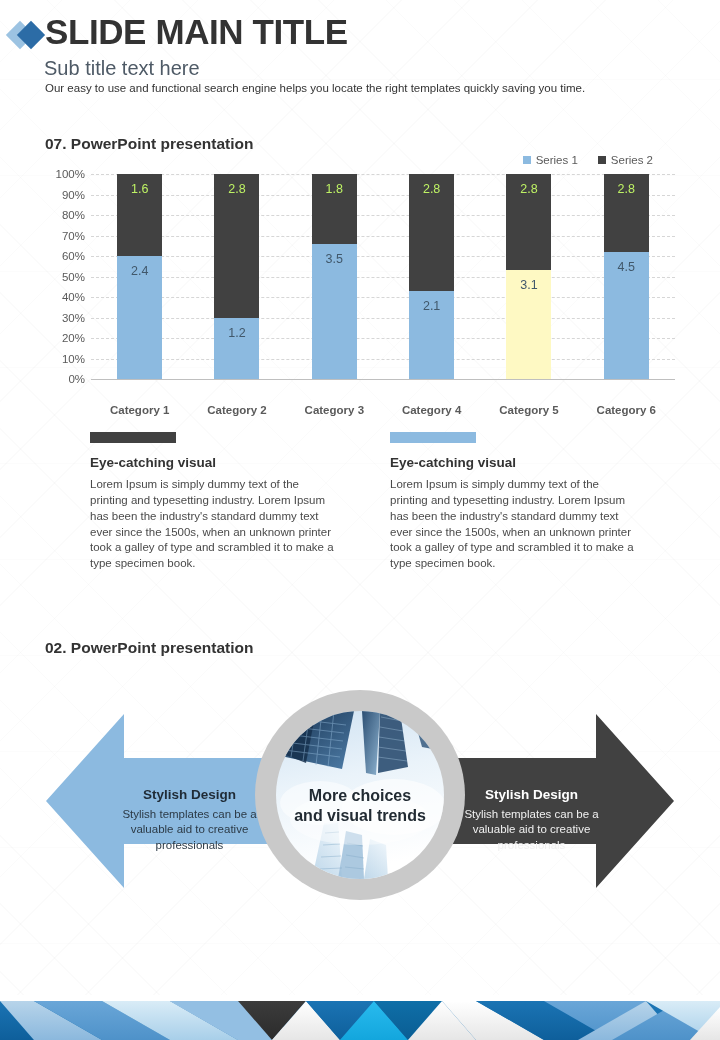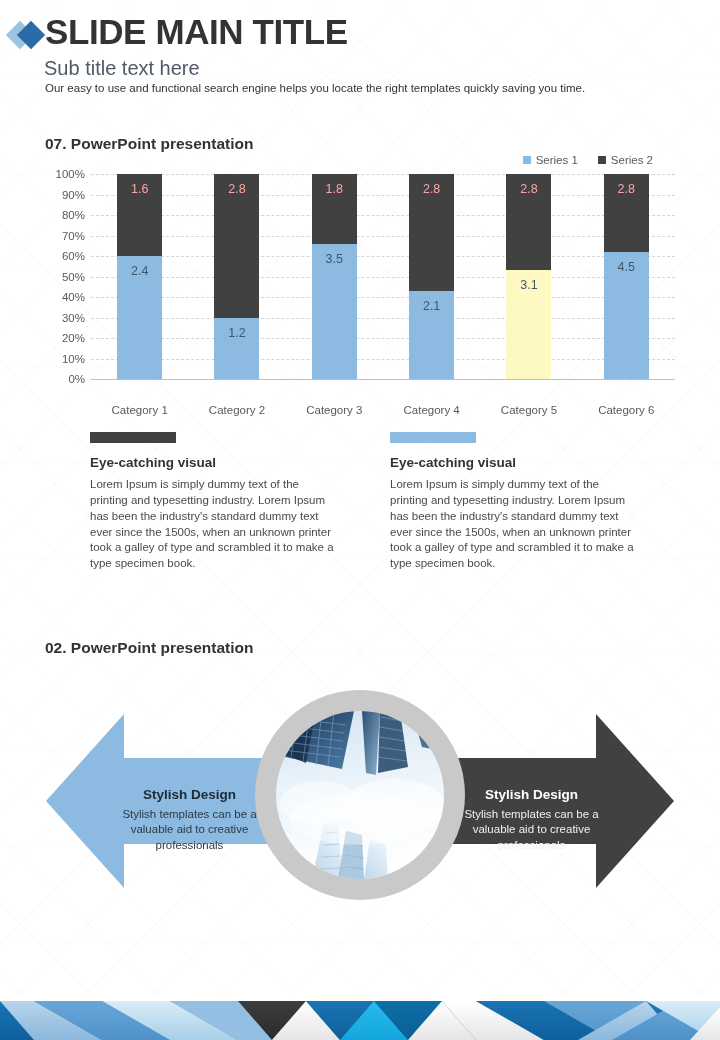--- a/index.html
+++ b/index.html
@@ -63,24 +63,24 @@
   .plotarea{position:absolute;left:46px;top:0;right:0;height:205px;}
   .gridline{position:absolute;left:0;right:0;height:0;border-top:1px dashed #d6d6d6;}
   .gridline.zero{border-top:1px solid #bfbfbf;}
   .bars{position:absolute;left:0;right:0;bottom:0;top:0;display:flex;}
   .barcol{flex:1;position:relative;display:flex;justify-content:center;align-items:flex-end;height:100%;}
   .bar{position:relative;width:45px;height:100%;display:flex;flex-direction:column;justify-content:flex-start;}
   .seg{position:relative;display:flex;justify-content:center;}
   .seg-dark{background:#414141;}
   .seg-blue{background:#8CBAE0;}
   .seg-val{font-size:12.5px;line-height:1;margin-top:9px;}
-  .seg-dark .seg-val{color:#fca5a5;}
+  .seg-dark .seg-val{color:#bef264;}
   .seg-blue .seg-val{color:#41586b;}
   .xlabels{position:absolute;left:46px;right:0;top:230px;display:flex;}
-  .xlab{flex:1;text-align:center;font-size:11.5px;color:#5a5a5a;}
+  .xlab{flex:1;text-align:center;font-size:11.5px;color:#5a5a5a;font-weight:bold;}
 
   
   .tblock{position:absolute;width:250px;}
   #tblock-left{left:90px;top:432px;}
   #tblock-right{left:390px;top:432px;}
   .tbar{width:86px;height:11px;}
   .tbar.dark{background:#414141;}
   .tbar.blue{background:#8CBAE0;}
   .tb-title{margin-top:12px;font-size:13.5px;font-weight:bold;color:#333333;}
   .tb-body{margin-top:7px;font-size:11.5px;line-height:1.38;color:#4a4a4a;width:245px;}
@@ -353,20 +353,24 @@
             <line x1="71" y1="132" x2="87" y2="135"></line>
             <line x1="70" y1="144" x2="88" y2="147"></line>
             <line x1="69" y1="156" x2="88" y2="158"></line>
           </g>
 
           <ellipse cx="118" cy="96" rx="52" ry="28" fill="#ffffff" opacity="0.6"></ellipse>
           <ellipse cx="44" cy="92" rx="40" ry="22" fill="#ffffff" opacity="0.5"></ellipse>
           <ellipse cx="84" cy="108" rx="70" ry="26" fill="#ffffff" opacity="0.42"></ellipse>
         </svg>
       </div>
+      <div class="circle-text">
+        <div>More choices</div>
+        <div>and visual trends</div>
+      </div>
     </div>
   </div>
 
   <div class="band">
     <svg viewBox="0 0 720 45" preserveAspectRatio="none">
       <defs>
         <linearGradient id="b1" x1="0" y1="0" x2="0" y2="1">
             <stop offset="0%" stop-color="#1b74b4"></stop>
             <stop offset="100%" stop-color="#0e5f9b"></stop>
           </linearGradient>

